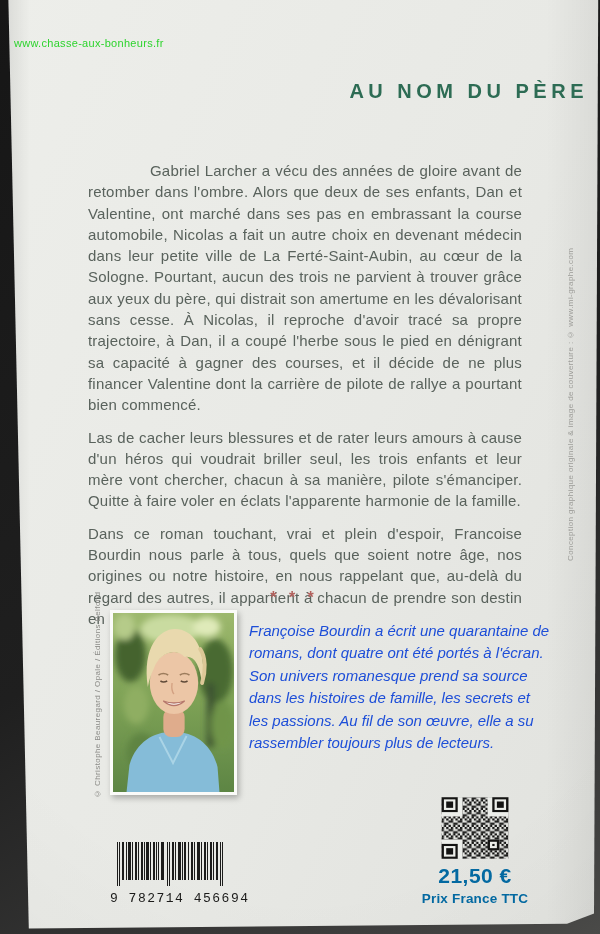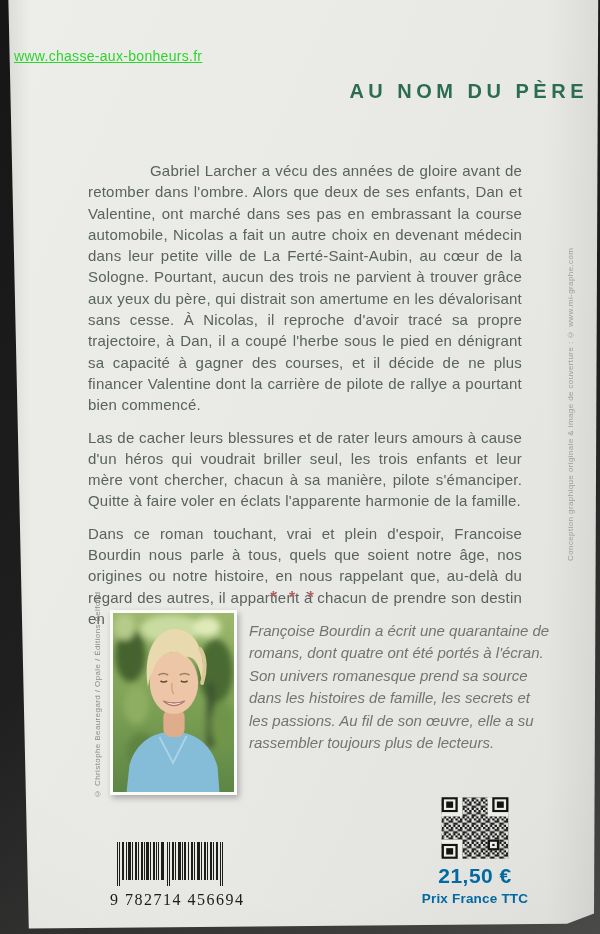--- a/index.html
+++ b/index.html
@@ -11,22 +11,22 @@
   .cover{
     position:absolute;inset:0;
     background:
       linear-gradient(90deg, rgba(0,0,0,0.10) 0%, rgba(0,0,0,0) 5%, rgba(0,0,0,0) 91%, rgba(0,0,0,0.06) 100%),
       radial-gradient(130% 110% at 50% 35%, rgba(0,0,0,0) 55%, rgba(0,0,0,0.06) 100%),
       linear-gradient(115deg,#edeeea 0%,#e8e9e5 55%,#e1e2de 100%);
     clip-path:polygon(1.4% 0%, 99.7% 0%, 99.0% 97.8%, 94.5% 98.9%, 4.8% 99.4%);
   }
   .abs{position:absolute;}
   .watermark{
-    left:14px;top:48px;font-size:14px;letter-spacing:.3px;
-    color:#2ed42e;text-decoration:underline;
+    left:14px;top:37px;font-size:11px;letter-spacing:.3px;
+    color:#2ed42e;
   }
   .title{
     top:80px;left:0;right:12px;text-align:right;
     color:#2d6c54;font-size:20px;font-weight:bold;letter-spacing:4.5px;
   }
   .synopsis{
     left:88px;top:131px;width:434px;
     color:#59625c;font-size:15px;line-height:21.3px;
     text-align:justify;letter-spacing:.2px;margin-top:29px;
   }
@@ -43,26 +43,26 @@
   .photo-credit{left:93px;top:610px;height:188px;width:12px;color:#8b8b87;}
   .design-credit{right:22px;top:222px;height:364px;width:12px;color:#9c9c98;}
   .photo-frame{
     left:110px;top:610px;width:121px;height:179px;
     background:#fbfbf9;padding:3px;
     box-shadow:2px 3px 6px rgba(0,0,0,.28);
   }
   .photo-frame svg{display:block;width:100%;height:100%;}
   .bio{
     left:249px;top:620px;width:302px;
-    font-style:italic;font-size:15px;line-height:22.4px;color:#737373;
+    font-style:italic;font-size:15px;line-height:22.4px;color:#1d4ed8;
   }
   .barcode{left:110px;top:842px;width:120px;text-align:center;}
   .barcode-digits{
-    font-family:Liberation Serif, serif;
-    font-size:16px;color:#1b1b1a;letter-spacing:1.5px;margin-top:-1px;white-space:nowrap;
+    font-family:Liberation Mono, monospace;
+    font-size:13px;color:#1b1b1a;letter-spacing:1.5px;margin-top:-1px;white-space:nowrap;
   }
   .qr{left:437px;top:793px;width:76px;height:70px;}
   .qr svg{display:block;width:100%;height:100%;}
   .price-block{left:415px;top:864px;width:120px;text-align:center;color:#0369a1;}
   .price{font-size:21px;font-weight:bold;letter-spacing:.5px;}
   .price-label{font-size:13.5px;font-weight:bold;margin-top:3px;letter-spacing:.2px;}
 </style>
 </head>
 <body>
 

